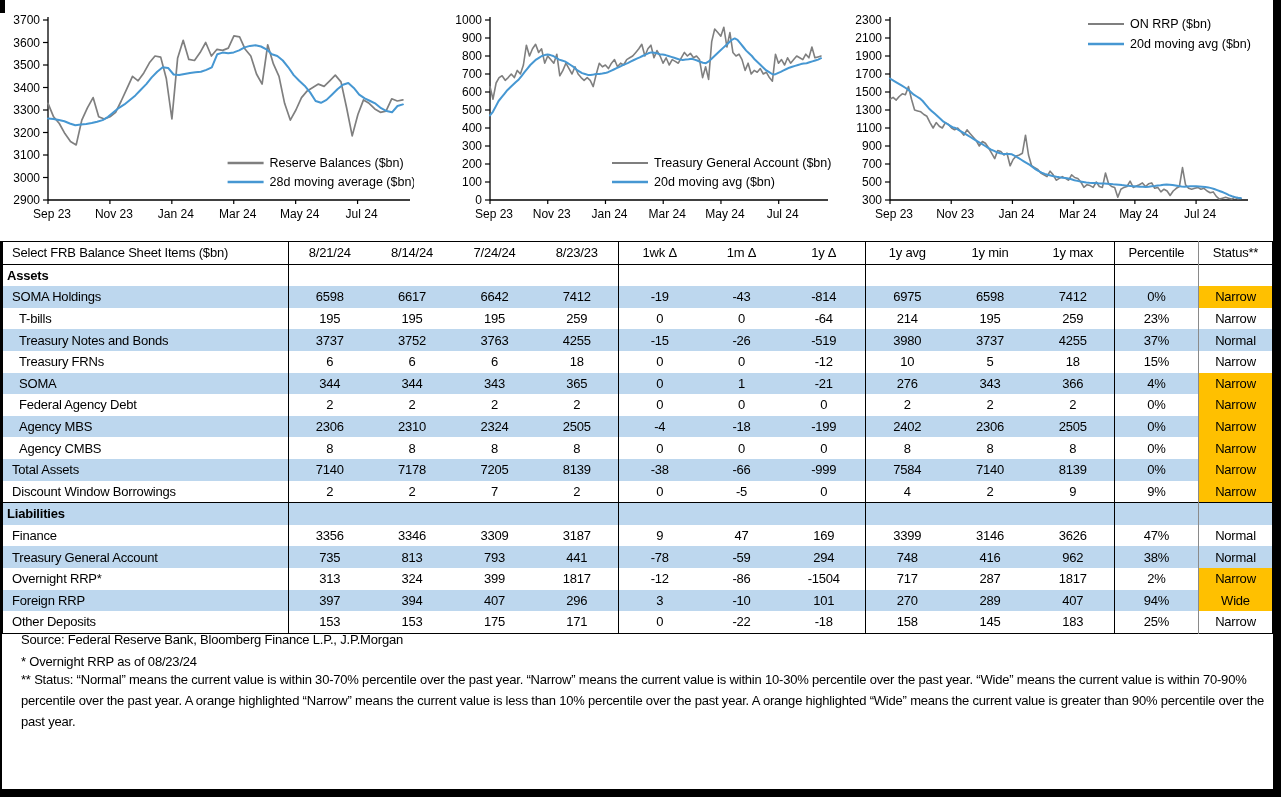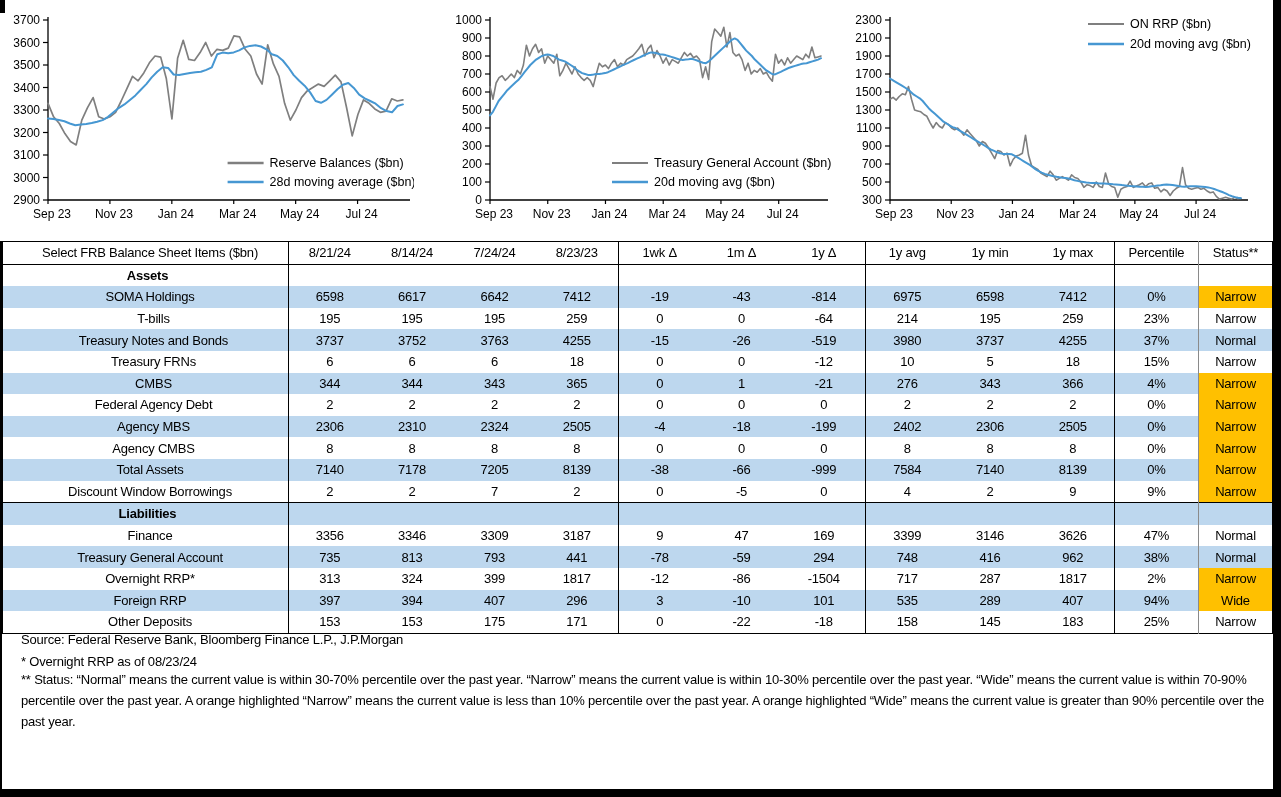--- a/index.html
+++ b/index.html
@@ -23,21 +23,21 @@
   #chart-2{left:852px}
   svg.chart text{font-family:"Liberation Sans","DejaVu Sans",sans-serif;font-size:12px;fill:#000}
   svg.chart text.leg{font-size:12.5px}
 
   
   #table-wrap{position:absolute;left:2px;top:241px}
   table{border-collapse:collapse;table-layout:fixed;width:1270px;
         font-size:13px;letter-spacing:-0.2px;border:1px solid #000}
   td{height:21.6px;padding:0;overflow:hidden;white-space:nowrap;vertical-align:middle}
   td.ctr{text-align:center}
-  td.lbl{text-align:center;padding-left:9px}
+  td.lbl{text-align:left;padding-left:9px}
   td.l0{padding-left:4px;font-weight:bold}
   td.l2{padding-left:16px}
   tr.alt{background:var(--alt,#BDD7EE)}
   td.g{border-left:1px solid #000}
   td.gs{border-left:1px solid #8a8a8a}
   tr.hdr{border-bottom:1px solid #000}
   tr.topline{border-top:1px solid #000}
 
   
   #footnotes{position:absolute;left:21px;top:632px;width:1262px}
@@ -280,21 +280,21 @@
           <td class="ctr g">0</td>
           <td class="ctr">0</td>
           <td class="ctr">-12</td>
           <td class="ctr g">10</td>
           <td class="ctr">5</td>
           <td class="ctr">18</td>
           <td class="ctr g">15%</td>
           <td class="ctr gs">Narrow</td>
         </tr>
         <tr class="alt">
-          <td class="lbl l2">CMBS</td>
+          <td class="lbl l2">SOMA</td>
           <td class="ctr g">344</td>
           <td class="ctr">344</td>
           <td class="ctr">343</td>
           <td class="ctr">365</td>
           <td class="ctr g">0</td>
           <td class="ctr">1</td>
           <td class="ctr">-21</td>
           <td class="ctr g">276</td>
           <td class="ctr">343</td>
           <td class="ctr">366</td>
@@ -438,21 +438,21 @@
         </tr>
         <tr class="alt">
           <td class="lbl">Foreign RRP</td>
           <td class="ctr g">397</td>
           <td class="ctr">394</td>
           <td class="ctr">407</td>
           <td class="ctr">296</td>
           <td class="ctr g">3</td>
           <td class="ctr">-10</td>
           <td class="ctr">101</td>
-          <td class="ctr g">535</td>
+          <td class="ctr g">270</td>
           <td class="ctr">289</td>
           <td class="ctr">407</td>
           <td class="ctr g">94%</td>
           <td class="ctr gs" style="background:#FFC000">Wide</td>
         </tr>
         <tr class="">
           <td class="lbl">Other Deposits</td>
           <td class="ctr g">153</td>
           <td class="ctr">153</td>
           <td class="ctr">175</td>

